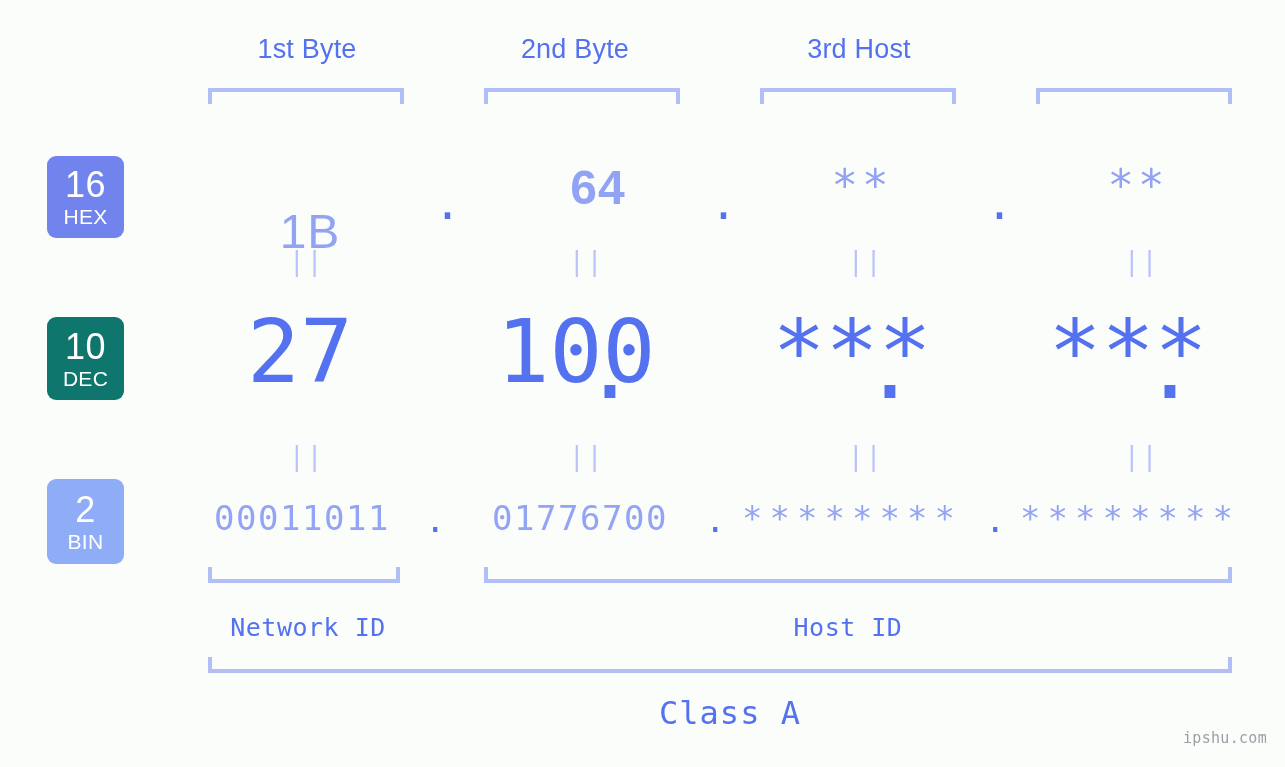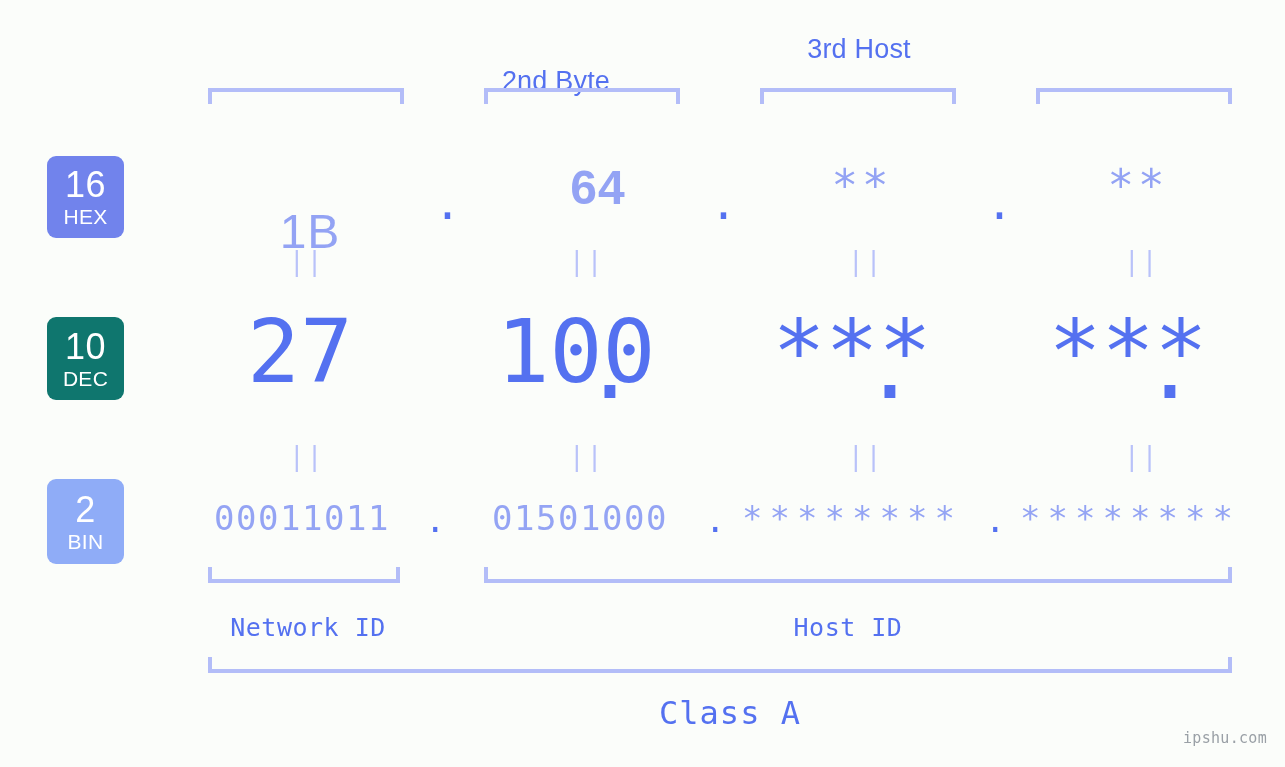--- a/index.html
+++ b/index.html
@@ -185,21 +185,22 @@
     font-size: 15px;
     color: #9aa0a6;
     letter-spacing: 0.3px;
   }
 </style>
 </head>
 <body>
 
 <div id="stage">
 
-  <div class="byte-label" style="left:446px;margin-top:32px;">2nd Byte</div>
+  <div class="byte-label" style="left:197px;">1st Byte</div>
+  <div class="byte-label" style="left:465px;">2nd Byte</div>
   <div class="byte-label" style="left:749px;">3rd Host</div>
 
   <div class="bracket-top" style="left:208px; width:196px;"></div>
   <div class="bracket-top" style="left:484px; width:196px;"></div>
   <div class="bracket-top" style="left:760px; width:196px;"></div>
   <div class="bracket-top" style="left:1036px; width:196px;"></div>
 
   <div class="badge badge-hex">
     <span class="num">16</span>
     <span class="nm">HEX</span>
@@ -239,21 +240,21 @@
   </div>
 
   <div class="eq" style="left:289px; top:441px;">||</div>
   <div class="eq" style="left:569px; top:441px;">||</div>
   <div class="eq" style="left:848px; top:441px;">||</div>
   <div class="eq" style="left:1124px; top:441px;">||</div>
 
   <div class="row bin-row" style="top:498px; height:50px;">
     <div class="cell" style="left:12px; width:220px;">00011011</div>
     <div class="cell dot" style="left:228px; width:56px;">.</div>
-    <div class="cell" style="left:290px; width:220px;">01501000</div>
+    <div class="cell" style="left:290px; width:220px;">01776700</div>
     <div class="cell dot" style="left:508px; width:56px;">.</div>
     <div class="cell stars" style="left:562px; width:220px;">********</div>
     <div class="cell dot" style="left:788px; width:56px;">.</div>
     <div class="cell stars" style="left:840px; width:220px;">********</div>
   </div>
 
   <div class="bracket-bot" style="left:208px; top:567px; width:192px;"></div>
   <div class="bracket-bot" style="left:484px; top:567px; width:748px;"></div>
 
   <div class="id-label" style="left:198px; top:613px; width:220px;">Network ID</div>

